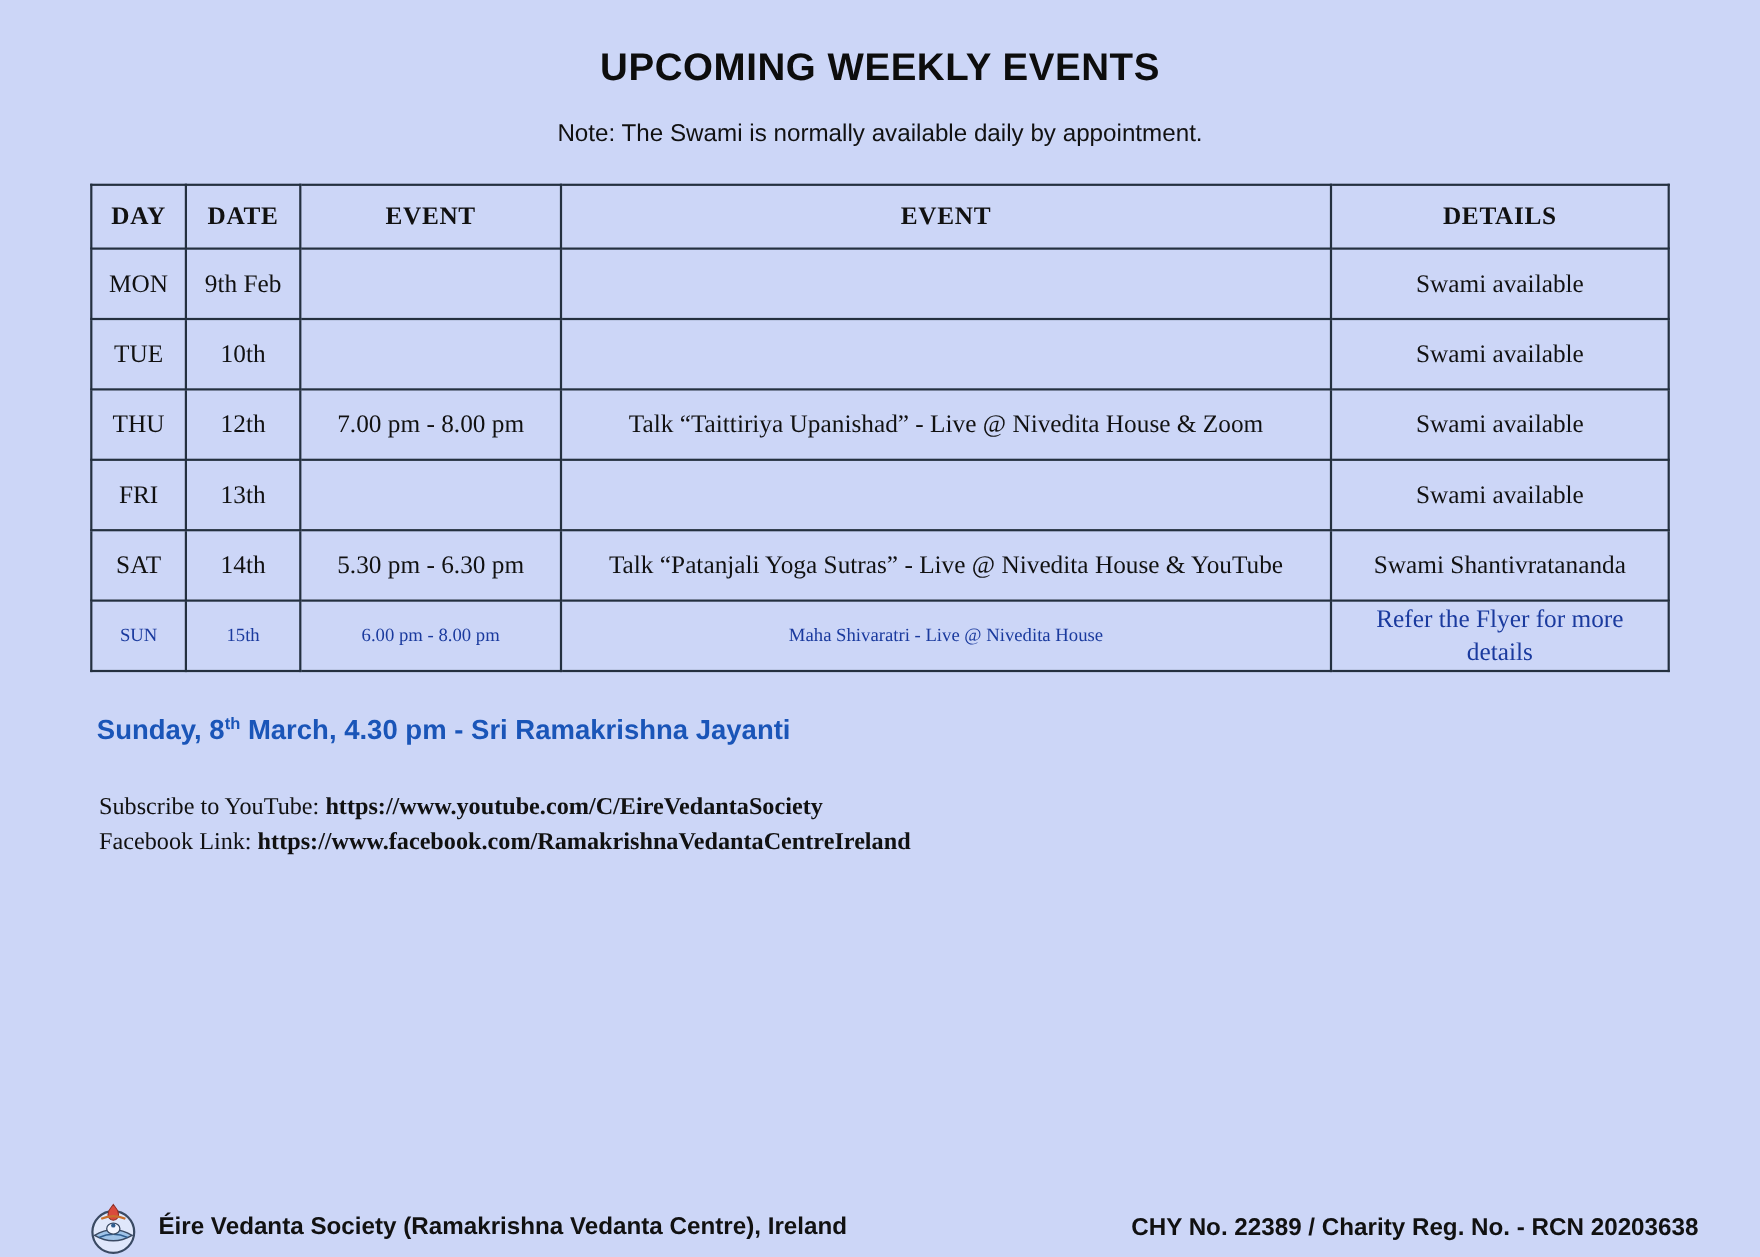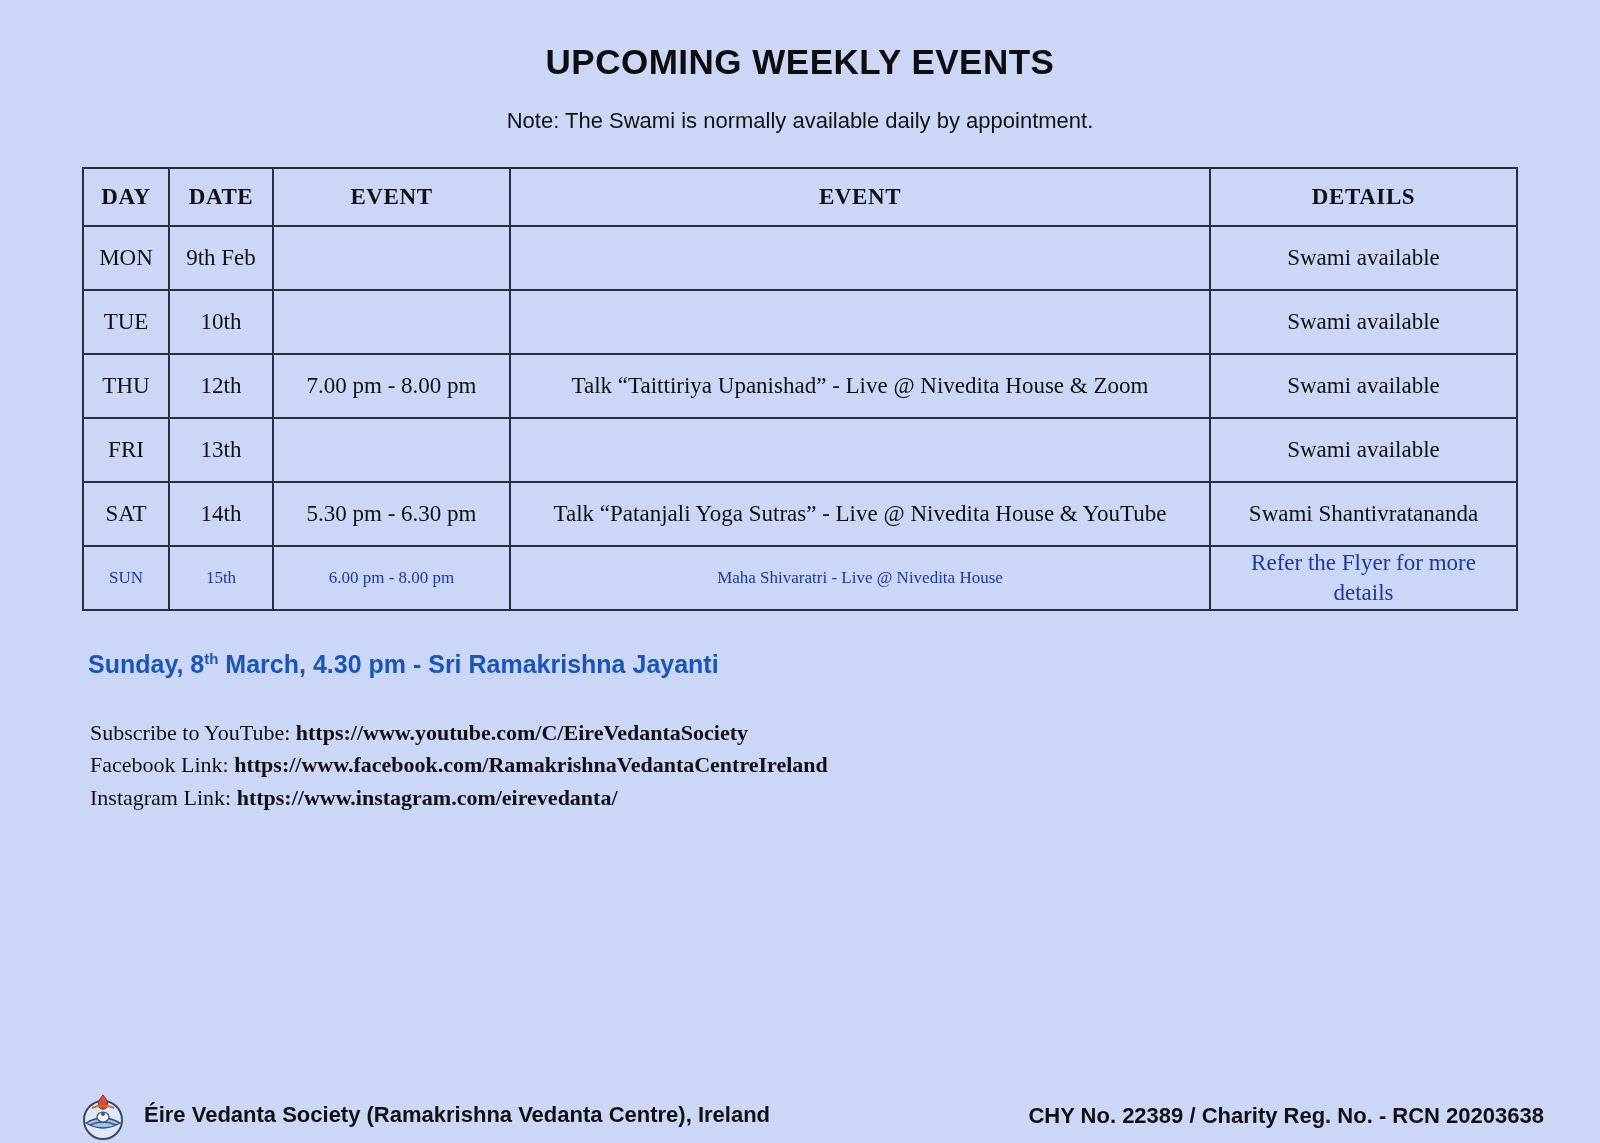--- a/index.html
+++ b/index.html
@@ -225,24 +225,20 @@
   </div>
 
   <div class="links">
     <div class="row">
       <span>Subscribe to YouTube:</span>
       <span class="lnk">https://www.youtube.com/C/EireVedantaSociety</span>
     </div>
     <div class="row">
       <span>Facebook Link:</span>
       <span class="lnk">https://www.facebook.com/RamakrishnaVedantaCentreIreland</span>
-    </div>
-    <div class="row">
-      <span>Instagram Link:</span>
-      <span class="lnk">https://www.instagram.com/eirevedanta/</span>
     </div>
   </div>
 
   <div class="footer">
     <div class="footer-left">
       <span class="logo">
         <svg width="46" height="52" viewBox="0 0 46 52" xmlns="http://www.w3.org/2000/svg">
           <ellipse cx="23" cy="31" rx="19" ry="19" fill="#dfe7fb" stroke="#3a4a63" stroke-width="2"></ellipse>
           <path d="M6 34 Q23 24 40 34 Q23 44 6 34 Z" fill="#9fc3e8" stroke="#3a4a63" stroke-width="1.4"></path>
           <path d="M10 36 Q23 30 36 36" fill="none" stroke="#2f5d8f" stroke-width="1.4"></path>

